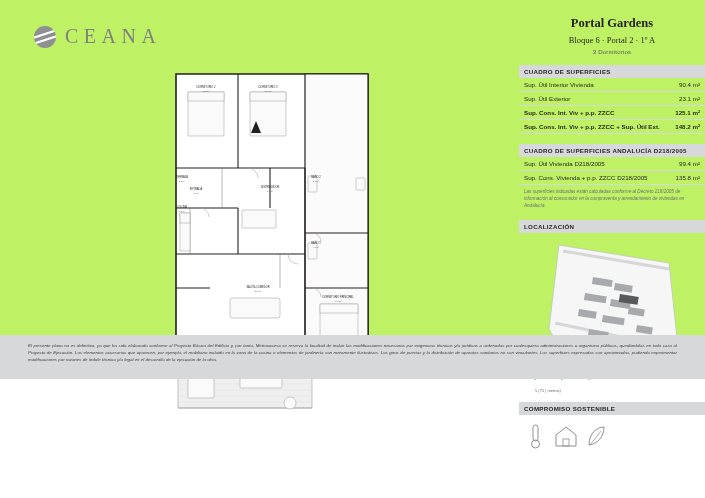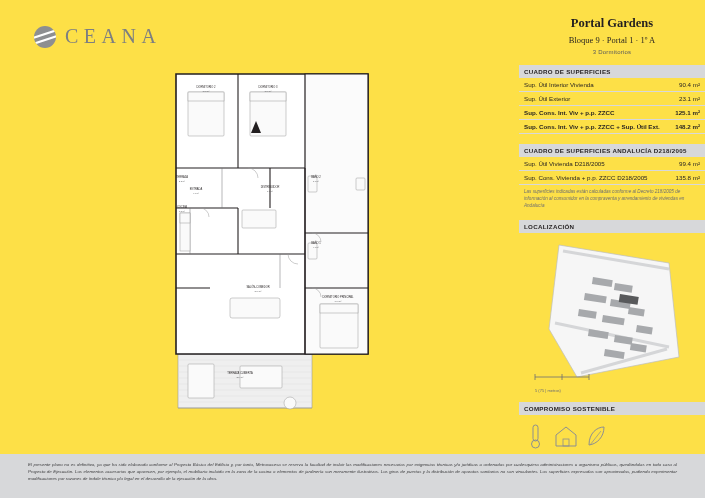--- a/index.html
+++ b/index.html
@@ -2,21 +2,21 @@
 <html><head>
 <meta charset="utf-8">
 <style>
   * { box-sizing: border-box; margin: 0; padding: 0; }
   html, body {
     width: 705px; height: 498px;
     background: #ffffff;
     font-family: "Liberation Sans", sans-serif;
     overflow: hidden;
   }
-  .page { position: relative; width: 705px; height: 498px; background: #fde047; }
+  .page { position: relative; width: 705px; height: 379px; background: #bef264; }
 
   
   .logo-wrap { position: absolute; left: 34px; top: 25px; display: flex; align-items: center; }
   .logo-mark { width: 22px; height: 22px; border-radius: 50%; background: #8d8f91; position: relative; overflow: hidden; }
   .logo-mark:before, .logo-mark:after {
     content: ""; position: absolute; left: -4px; right: -4px; height: 2px; background: #fff;
   }
   .logo-mark:before { top: 7px; transform: rotate(-18deg); }
   .logo-mark:after  { top: 13px; transform: rotate(-18deg); }
   .logo-text {
@@ -186,21 +186,21 @@
           <text x="208" y="240" class="plan-label" text-anchor="middle">DORMITORIO PRINCIPAL</text>
           <text x="208" y="244" class="plan-label-sm" text-anchor="middle">14.3 m²</text>
           <text x="110" y="316" class="plan-label" text-anchor="middle">TERRAZA CUBIERTA</text>
           <text x="110" y="320" class="plan-label-sm" text-anchor="middle">23.4 m²</text>
         </g>
     </svg>
   </div>
 
   <div class="panel">
     <div class="panel-title">Portal Gardens</div>
-    <div class="panel-sub">Bloque 9 · Portal 1 · 1º A</div>
+    <div class="panel-sub">Bloque 6 · Portal 2 · 1º A</div>
     <div class="panel-sub2">3 Dormitorios</div>
 
     <div class="sec-head">CUADRO DE SUPERFICIES</div>
     <table class="rowtab">
       <tbody>
         <tr>
             <td>Sup. Útil Interior Vivienda</td>
             <td class="val">90.4 m²</td>
           </tr>
         <tr>

